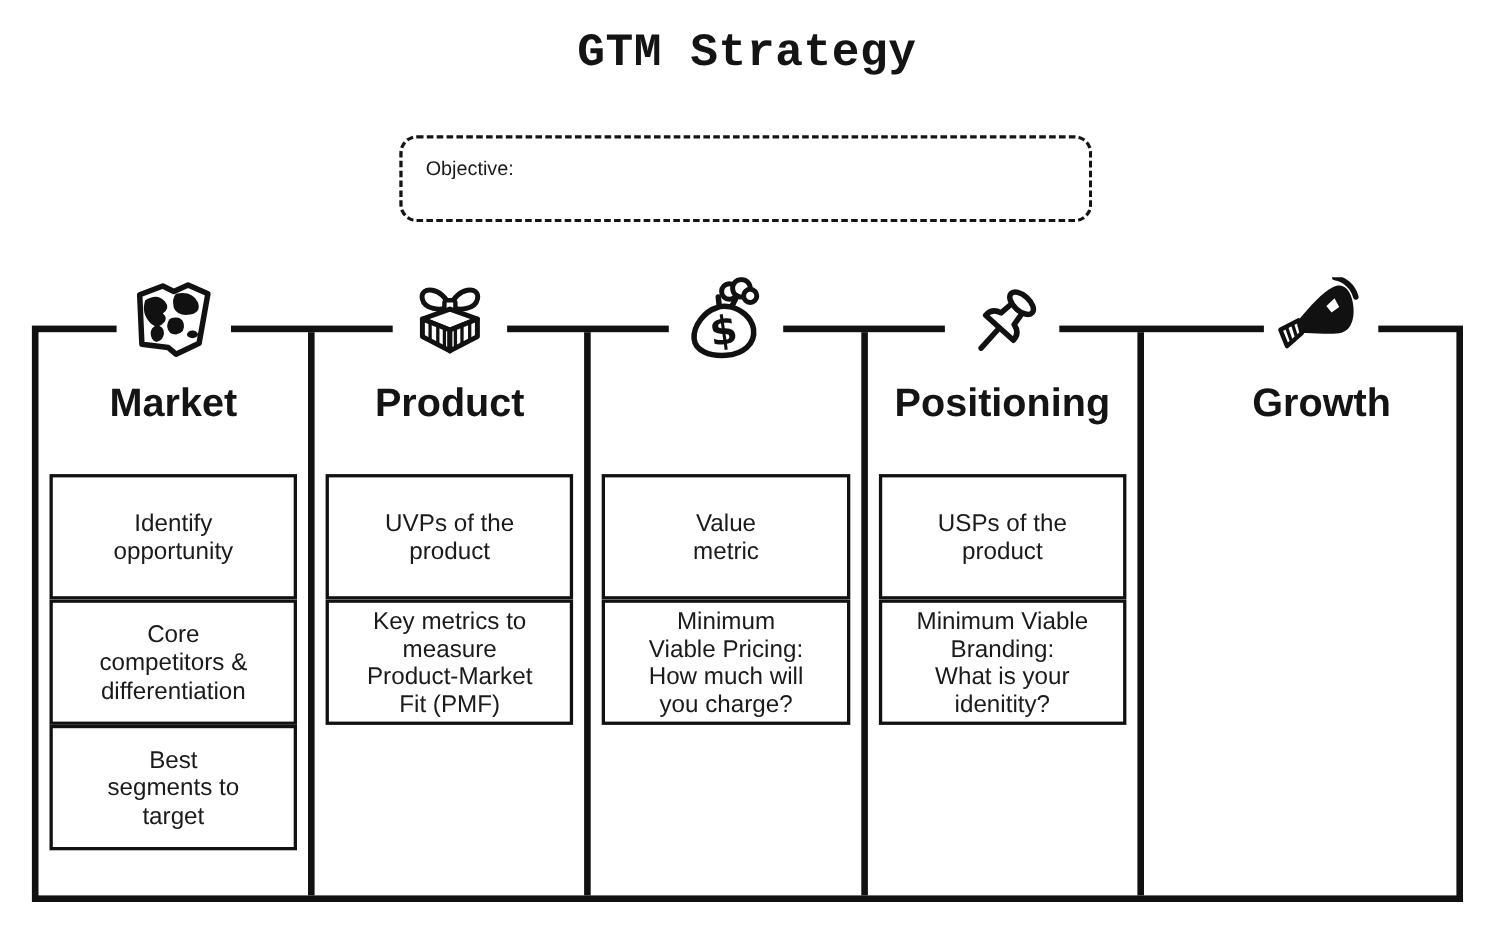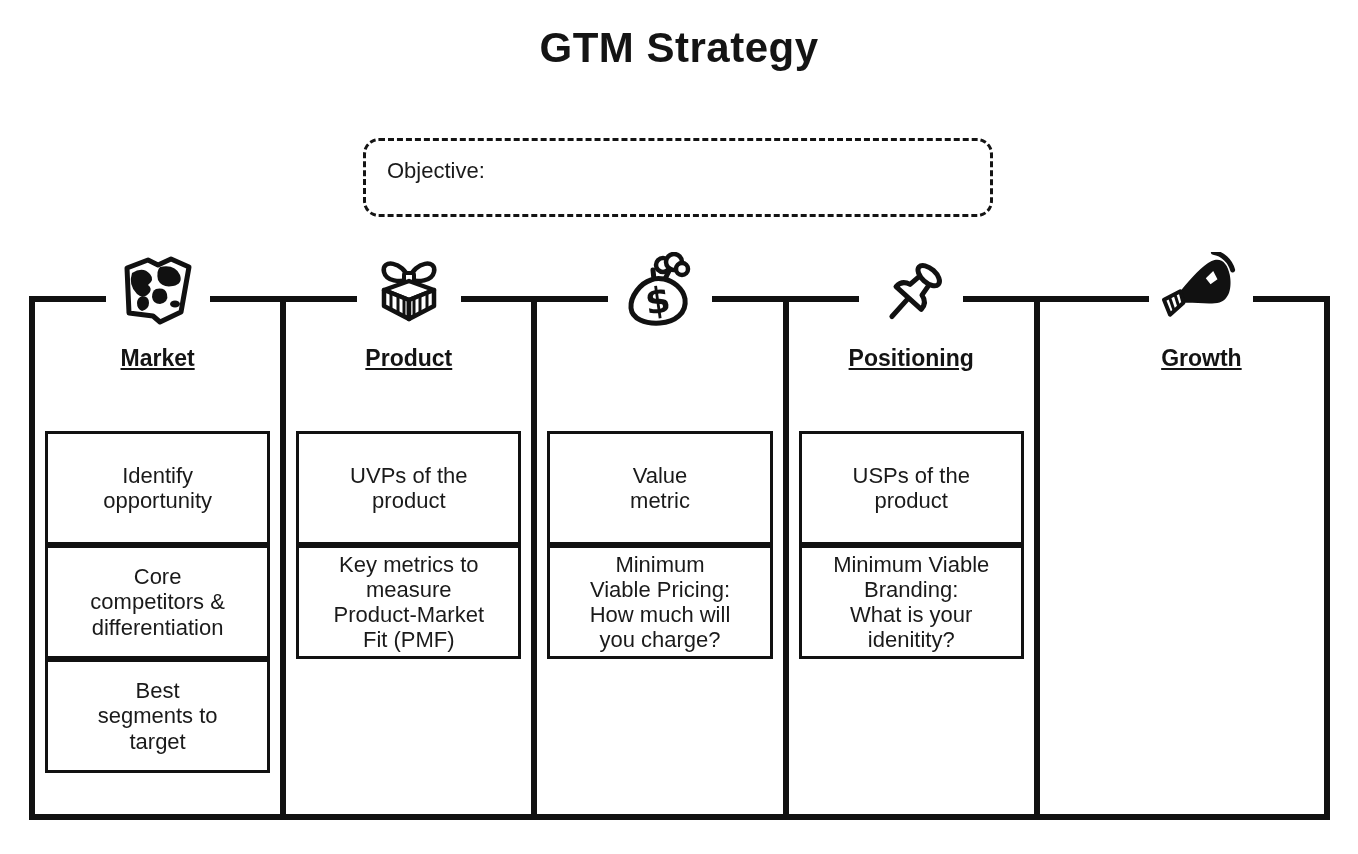--- a/index.html
+++ b/index.html
@@ -8,50 +8,50 @@
     width: 1358px; height: 854px;
     position: relative; overflow: hidden;
     font-family: "Liberation Sans", "DejaVu Sans", sans-serif;
     color: #1a1a1a;
   }
   .title {
     position: absolute; top: 24px; left: 0; width: 100%;
     text-align: center;
     font-size: 42px; font-weight: 700; letter-spacing: 0.5px;
     color: #141414;
+    font-family: Liberation Mono, monospace;
   }
   .objective {
-    position: absolute; left: 363px; top: 138px;
+    position: absolute; left: 363px; top: 123px;
     width: 630px; height: 79px;
     border: 3px dashed #141414;
     border-radius: 16px;
     padding: 17px 0 0 21px;
-    font-size: 22px;
+    font-size: 18px;
   }
   .board {
     position: absolute; left: 29px; top: 296px;
     width: 1301px; height: 524px;
     border: 6px solid #111;
     display: flex;
     background: #fff;
   }
   .column { flex: 1 1 0; position: relative; border-right: 6px solid #111; }
   .column:last-child { border-right: none; margin-left: 39px; }
   .icon-wrap {
     position: absolute; top: -50px; left: 50%;
     transform: translateX(-50%);
     background: #fff; padding: 0 9px; z-index: 2;
     line-height: 0;
   }
   .icon { display: block; width: 86px; height: 86px; }
   .col-title {
     position: absolute; top: 43px; left: 0; width: 100%;
-    text-align: center; font-size: 23px; font-weight: 700;
+    text-align: center; font-size: 36px; font-weight: 700;
     color: #141414;
-    text-decoration: underline;
   }
   .boxes {
     position: absolute; top: 129px; left: 10px; right: 10px;
     display: flex; flex-direction: column; 
   }
   .box {
     border: 3px solid #111;
     height: 114px;
     display: flex; align-items: center; justify-content: center;
     text-align: center;

